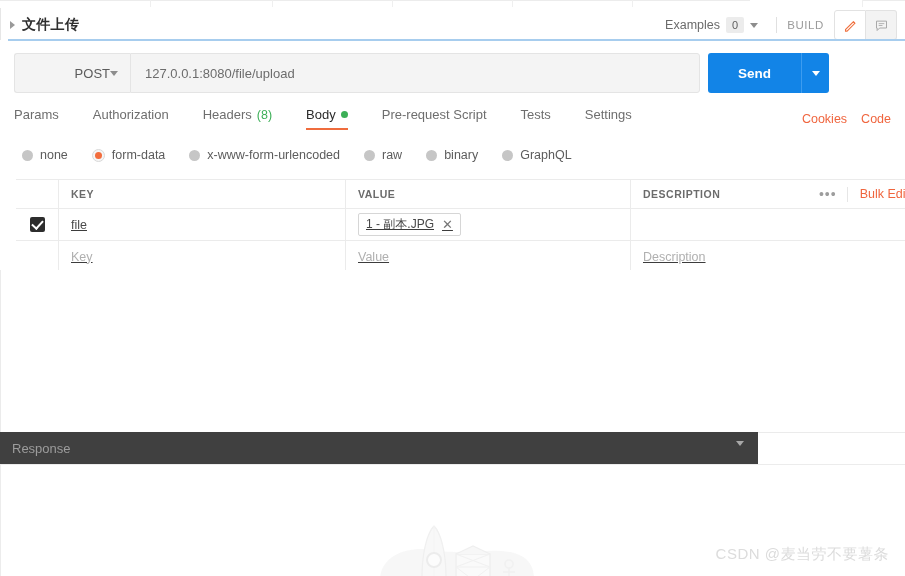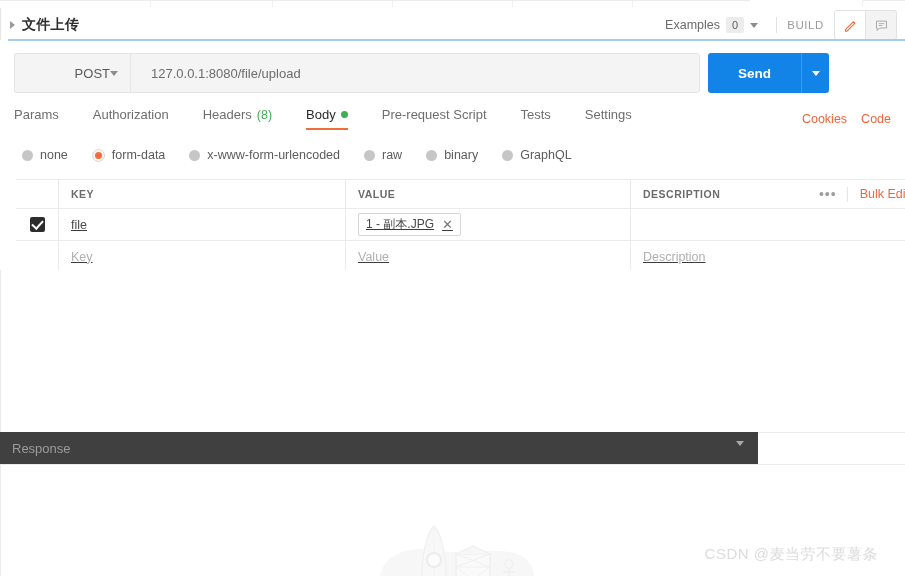--- a/index.html
+++ b/index.html
@@ -52,21 +52,21 @@
     position:absolute;left:0;top:0;width:116px;height:40px;
     background:#f4f4f4;border:1px solid #e4e4e4;border-right:none;
     border-radius:3px 0 0 3px;display:flex;align-items:center;
     padding:0 12px;box-sizing:border-box;justify-content:flex-end;
   }
   .method .m-label{font-size:13px;color:#5b5b5b;}
   .url-input{
     position:absolute;left:116px;top:0;width:570px;height:40px;
     background:#f4f4f4;border:1px solid #e4e4e4;border-left:1px solid #e4e4e4;
     border-radius:0 3px 3px 0;display:flex;align-items:center;
-    padding:0 20px;box-sizing:border-box;color:#6c6c6c;font-size:13px;
+    padding:0 14px;box-sizing:border-box;color:#6c6c6c;font-size:13px;
   }
   .send-grp{position:absolute;left:694px;top:0;display:flex;height:40px;}
   .send-btn{
     width:93px;height:40px;background:#1284e7;color:#fff;font-weight:bold;font-size:13.5px;
     display:flex;align-items:center;justify-content:center;border-radius:3px 0 0 3px;
   }
   .send-caret{
     width:27px;height:40px;background:#1284e7;border-radius:0 3px 3px 0;
     display:flex;align-items:center;justify-content:center;
     border-left:1px solid #3d9cef;
@@ -146,21 +146,21 @@
   
   .respbar{position:absolute;left:0;top:432px;width:758px;height:33px;background:#404040;}
   .resp-label{position:absolute;left:12px;top:9px;font-size:13px;color:#9c9c9c;}
   .resp-caret{position:absolute;right:14px;top:14px;}
   .resp-caret .caret-down{border-top-color:#a8a8a8;}
   .resp-rule{position:absolute;left:0;top:464px;width:905px;height:1px;background:#ececec;}
   .resp-body{position:absolute;left:0;top:465px;width:905px;height:111px;background:#fff;}
   .resp-body .lside{position:absolute;left:0;top:0;width:1px;height:111px;background:#ececec;}
   .rocket{position:absolute;left:370px;top:520px;width:170px;height:60px;opacity:.55;}
   .watermark{
-    position:absolute;right:27px;bottom:12px;font-size:15px;color:#dcdcdc;letter-spacing:.5px;
+    position:absolute;right:16px;bottom:12px;font-size:15px;color:#dcdcdc;letter-spacing:.5px;
   }
 </style>
 </head>
 <body>
 
 <div class="app">
 
   <div class="top-strip">
     <div class="seg" style="left:0;width:750px;"></div>
     <div class="seg" style="left:862px;width:43px;"></div>

